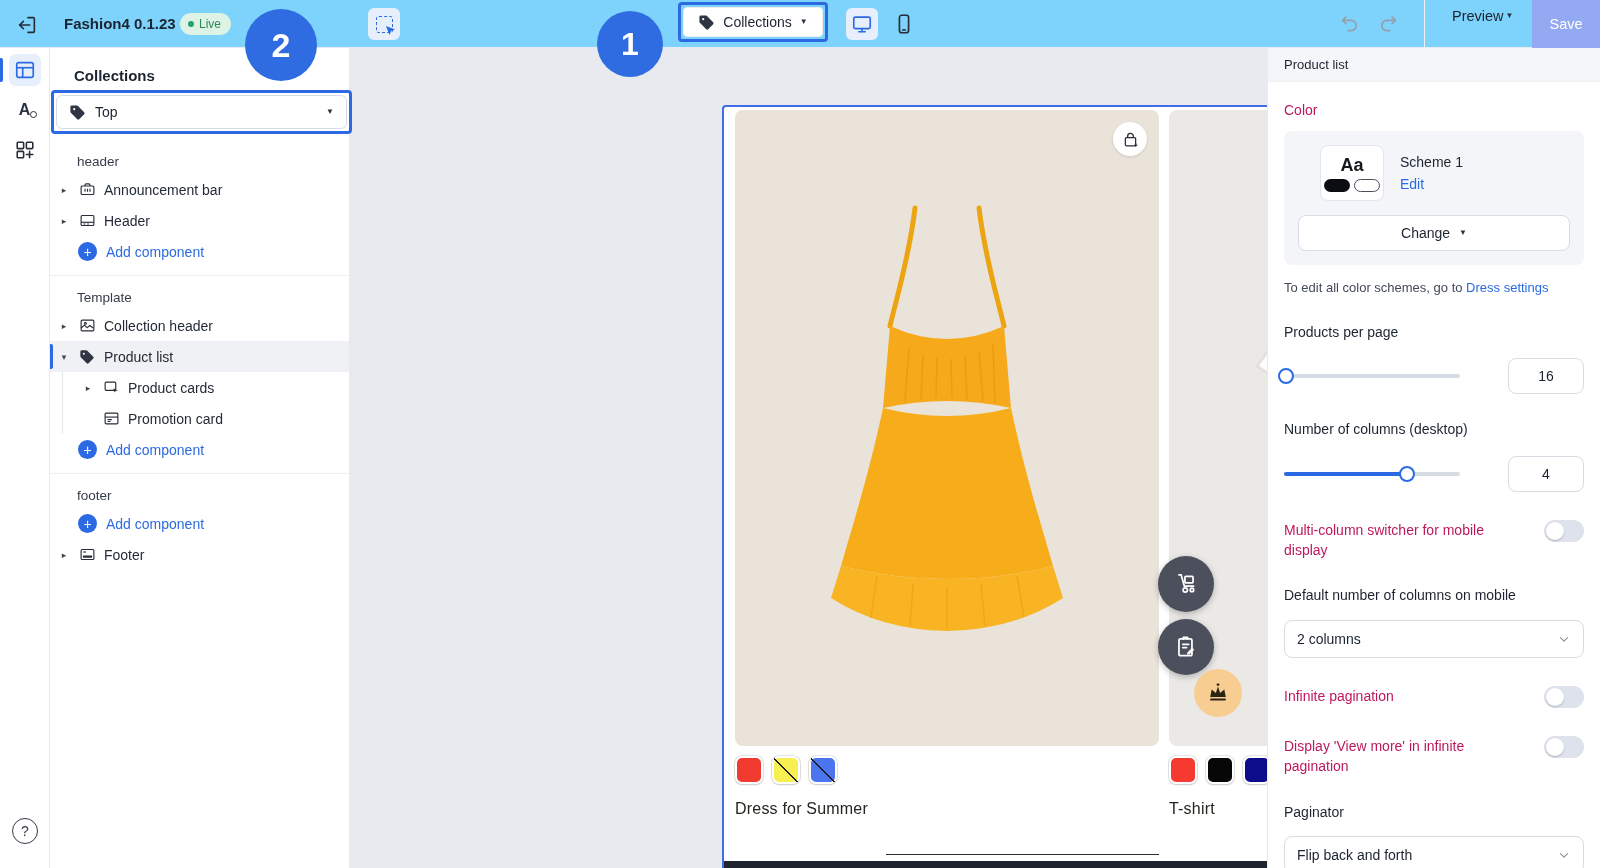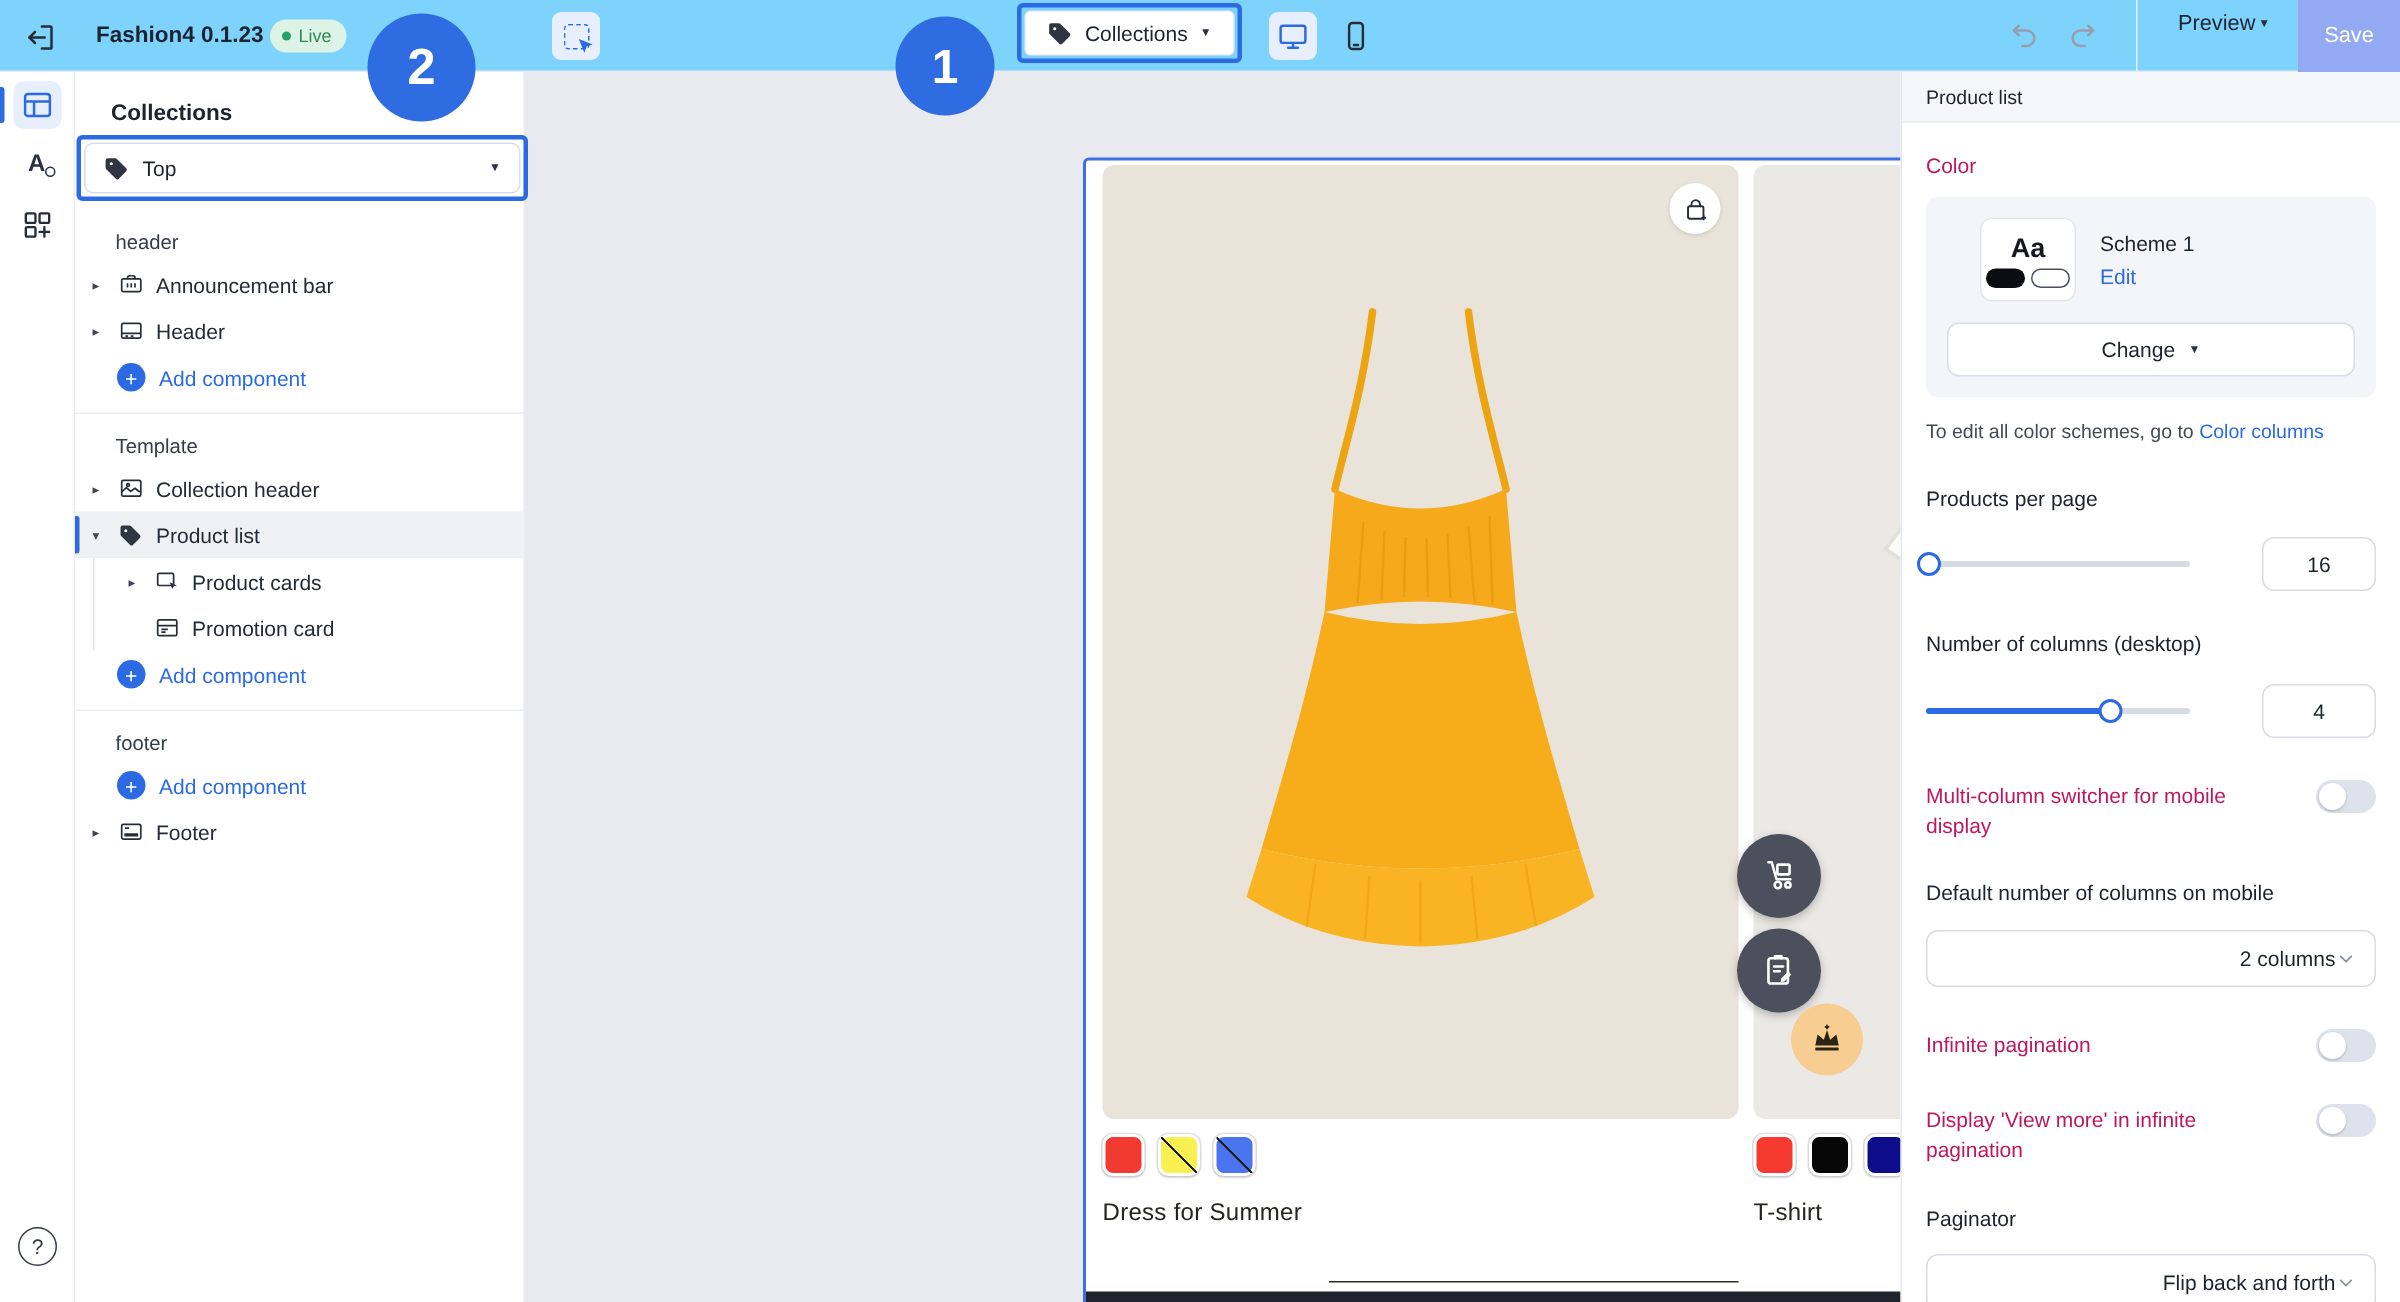--- a/index.html
+++ b/index.html
@@ -142,21 +142,21 @@
   .slider .thumb { position:absolute; top:-6px; width:16px; height:16px; background:#fff; border:2px solid #2b6ae3;
                    border-radius:50%; margin-left:-8px; cursor:pointer; }
   .num-input { width:76px; height:36px; border:1px solid #d8dce5; border-radius:8px; text-align:center;
                font-size:14px; color:#1c2330; font-family:"Liberation Sans", sans-serif; background:#fff;margin-left:24px; }
   .toggle-row { margin-top:28px; display:flex; align-items:flex-start; justify-content:space-between; gap:16px; }
   .toggle-row .insp-label { line-height:1.45; max-width:230px; }
   .toggle { flex:none; width:40px; height:22px; border-radius:11px; background:#dde2ec; position:relative; cursor:pointer; }
   .toggle .knob { position:absolute; left:2px; top:2px; width:18px; height:18px; background:#fff; border-radius:50%;
                   box-shadow:0 1px 2px rgba(0,0,0,.2); }
   .select-box { margin-top:14px; height:38px; border:1px solid #d8dce5; border-radius:8px; display:flex;
-                align-items:center; padding:0 12px; font-size:14px; color:#1c2330; cursor:pointer; background:#fff;text-align:right; }
+                align-items:center; padding:0 12px; font-size:14px; color:#1c2330; cursor:pointer; background:#fff; }
   .select-box span { flex:1; }
 
   svg { display:block; }
 </style>
 </head>
 <body>
 
 <div class="app">
 
   <header class="topbar">
@@ -536,21 +536,21 @@
             <div class="scheme-edit">Edit</div>
           </div>
         </div>
         <div class="change-btn">
           <span>Change</span>
           <span class="caret">▼</span>
         </div>
       </div>
 
       <div class="color-note">
-        <span>To edit all color schemes, go to </span><a>Color columns</a>
+        <span>To edit all color schemes, go to </span><a>Dress settings</a>
       </div>
 
       <div class="ctrl-label">Products per page</div>
       <div class="slider-row">
         <div class="slider">
           <div class="fill" style="width:1%"></div>
           <div class="thumb" style="left:1%"></div>
         </div>
         <input class="num-input" value="16" style="">
       </div>

